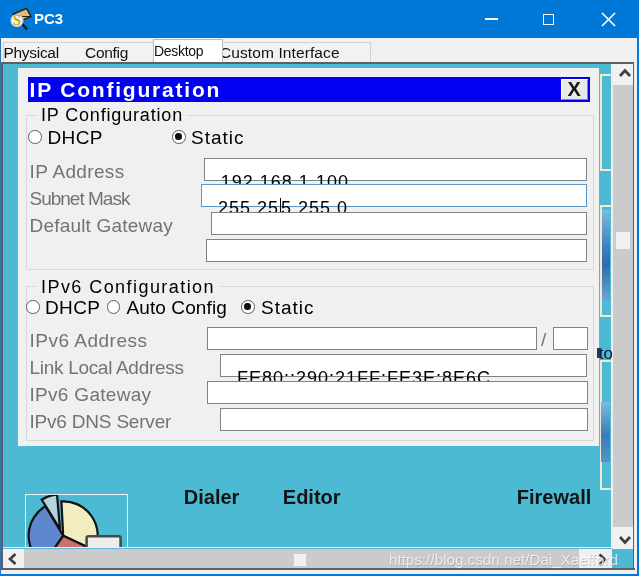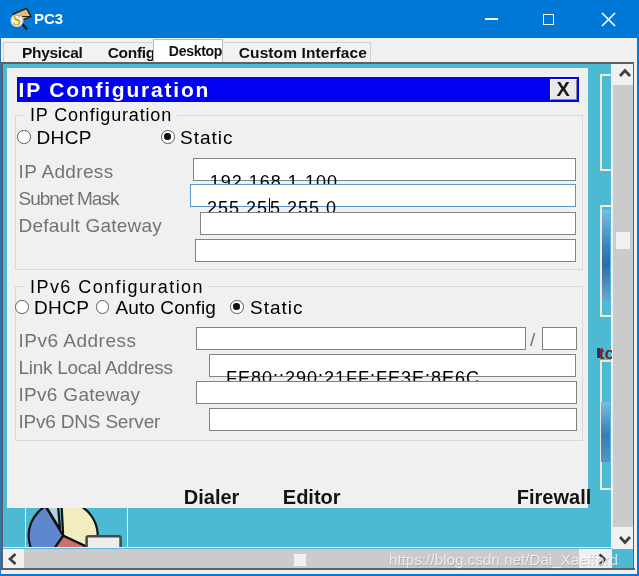--- a/index.html
+++ b/index.html
@@ -10,21 +10,21 @@
   
   #titlebar{left:0;top:0;width:639px;height:38px;background:#0078d7;}
   #wtitle{left:34px;top:10px;color:#fff;font-size:15px;font-weight:bold;}
   #btnmin{left:485px;top:17.5px;width:13px;height:2px;background:#fff;}
   #btnmax{left:543px;top:13.5px;width:9px;height:9px;border:1.5px solid #fff;}
 
   
   #tabbar{left:0;top:38px;width:639px;height:24px;background:#f0f0f0;}
   .tab{position:absolute;top:42px;height:19.5px;background:#f2f2f2;
        border:1px solid #d2d2d2;border-bottom:none;
-       color:#101010;font-size:15.5px;letter-spacing:-0.3px;text-align:right;line-height:19px;font-weight:bold;}
+       color:#101010;font-size:15.5px;letter-spacing:-0.3px;text-align:left;line-height:19px;}
   #tab1{left:2.5px;width:79px;}
   #tab2{left:82.5px;width:70px;border-left:none;}
   #tab3{left:153px;top:38.5px;width:68px;height:23px;background:#fff;
         border:1px solid #bdbdbd;border-bottom:none;line-height:22px;z-index:3;font-size:14px;}
   #tab4{left:222px;width:147px;}
 
   
   #frame-top{left:1px;top:61.5px;width:633px;height:2.2px;background:#5f5f5f;z-index:5;}
   #frame-left{left:1px;top:61.5px;width:1.8px;height:508px;background:#5f5f5f;z-index:5;}
   #frame-bot{left:1px;top:568.3px;width:633.5px;height:1.8px;background:#5f5f5f;z-index:5;}
@@ -43,40 +43,40 @@
   
   .creambox{position:absolute;border:2px solid #eeead2;}
   #cb1{left:597.3px;top:10px;width:14px;height:93px;}
   #cb2{left:597.3px;top:141px;width:14px;height:108px;}
   #cb3{left:597.3px;top:296.5px;width:14px;height:126px;}
   #bluegrad1{left:599.5px;top:146px;width:8px;height:90px;
      background:linear-gradient(180deg,#7db9e3 0%,#3a7cba 45%,#2f6ca8 60%,#6ba3d4 100%);}
   #bluegrad2{left:598px;top:338px;width:9px;height:60px;
      background:linear-gradient(180deg,#7db9e3 0%,#3a7cba 55%,#5793c4 100%);}
   #fragtext{left:596px;top:280px;width:13px;height:16px;overflow:hidden;
-            color:#7f1d1d;font-weight:bold;font-size:17px;}
+            color:#0f172a;font-weight:normal;font-size:17px;}
 
   
   #vscroll{left:611.6px;top:63.7px;width:21.2px;height:484.8px;background:#cbcbcb;border-left:1px solid #ededed;}
   #vbtn-up{left:0;top:0;width:100%;height:21px;background:#f1f1f1;}
   #vbtn-dn{left:0;bottom:0;width:100%;height:21px;background:#f1f1f1;}
   #vthumb{left:3.5px;top:168.5px;width:13.5px;height:16.5px;background:#f1f1f1;}
   #hscroll{left:2.8px;top:548.2px;width:608.8px;height:20.1px;background:#cbcbcb;border-top:1.2px solid #62b5d2;}
   #hbtn-l{left:0;top:0;width:21.5px;height:100%;background:#f1f1f1;}
   #hbtn-r{right:0;top:0;width:33px;height:100%;background:#efefef;}
   #hthumb{left:291px;top:4.5px;width:12.5px;height:12px;background:#f1f1f1;}
   #corner{left:611.6px;top:548.5px;width:21.2px;height:19.8px;background:#4cbad2;}
   .chev{stroke:#3f3f3f;stroke-width:2.7;fill:none;}
 
   
   #watermark{left:389px;top:551px;color:rgba(255,255,255,0.74);font-size:15px;z-index:8;letter-spacing:0.1px;
              text-shadow:0.5px 0.5px 0.5px rgba(120,120,120,0.45);}
 
   
-  #dialog{left:7px;top:67.5px;width:580.5px;height:440px;background:#f0f0f0;z-index:4;}
+  #dialog{left:18px;top:67.5px;width:580.5px;height:378px;background:#f0f0f0;z-index:4;}
   
   #dtitle{left:9.5px;top:9.5px;width:562px;height:24.5px;background:#0202f2;}
   #dtitletext{left:2px;top:1px;color:#fff;font-weight:bold;font-size:21px;letter-spacing:1.8px;}
   #dclose{left:533px;top:1.5px;width:25.5px;height:19.5px;background:#e9e9e9;
           border:1px solid #fff;border-right-color:#888;border-bottom-color:#888;
           color:#161616;font-size:20px;font-weight:bold;text-align:center;line-height:19.5px;}
   .groupbox{position:absolute;border:1.2px solid #d8d8d8;}
   #group1{left:8px;top:47px;width:566px;height:153.5px;}
   #group2{left:8px;top:218.5px;width:566px;height:152.5px;}
   .gtitle{position:absolute;background:#f0f0f0;padding:0 5px;font-size:18px;color:#000;white-space:pre;}

